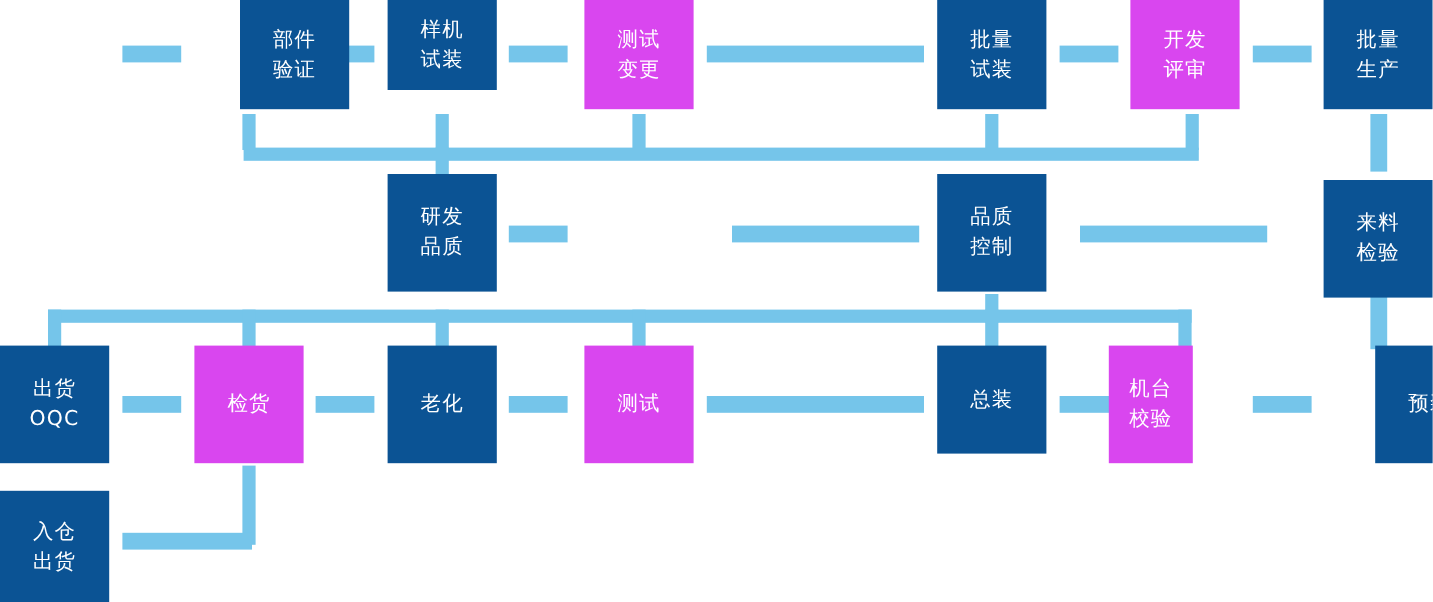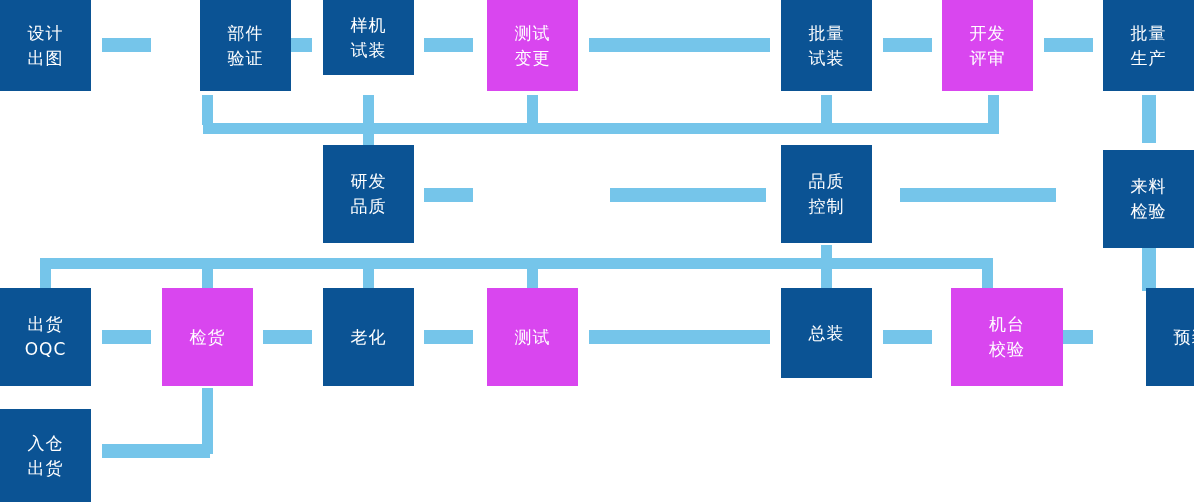--- a/index.html
+++ b/index.html
@@ -53,22 +53,20 @@
     <div class="conn" style="left: 982px; top: 258px; width: 11px; height: 32px;"></div>
     <div class="conn" style="left: 1142px; top: 245px; width: 14px; height: 46px;"></div>
     <div class="conn" style="left: 102px; top: 330px; width: 49px; height: 14px;"></div>
     <div class="conn" style="left: 263px; top: 330px; width: 49px; height: 14px;"></div>
     <div class="conn" style="left: 424px; top: 330px; width: 49px; height: 14px;"></div>
     <div class="conn" style="left: 589px; top: 330px; width: 181px; height: 14px;"></div>
     <div class="conn" style="left: 883px; top: 330px; width: 49px; height: 14px;"></div>
     <div class="conn" style="left: 1044px; top: 330px; width: 49px; height: 14px;"></div>
     <div class="conn" style="left: 202px; top: 388px; width: 11px; height: 66px;"></div>
     <div class="conn" style="left: 102px; top: 444px; width: 108px; height: 14px;"></div>
-    <div class="node navy" style="left: 0px; top: 0px; width: 91px; height: 91px;">设计
-出图</div>
     <div class="node navy" style="left: 162px; top: 0px; width: 91px; height: 91px; margin-left: 38px;">部件
 验证</div>
     <div class="node navy" style="left: 323px; top: 0px; width: 91px; height: 75px;">样机
 试装</div>
     <div class="node teal" style="left: 487px; top: 0px; width: 91px; height: 91px;">测试
 变更</div>
     <div class="node navy" style="left: 781px; top: 0px; width: 91px; height: 91px;">批量
 试装</div>
     <div class="node teal" style="left: 942px; top: 0px; width: 91px; height: 91px;">开发
 评审</div>
@@ -79,18 +77,18 @@
     <div class="node navy" style="left: 781px; top: 145px; width: 91px; height: 98px;">品质
 控制</div>
     <div class="node navy" style="left: 1103px; top: 150px; width: 91px; height: 98px;">来料
 检验</div>
     <div class="node navy" style="left: 0px; top: 288px; width: 91px; height: 98px;">出货
 OQC</div>
     <div class="node teal" style="left: 162px; top: 288px; width: 91px; height: 98px;">检货</div>
     <div class="node navy" style="left: 323px; top: 288px; width: 91px; height: 98px;">老化</div>
     <div class="node teal" style="left: 487px; top: 288px; width: 91px; height: 98px;">测试</div>
     <div class="node navy" style="left: 781px; top: 288px; width: 91px; height: 90px;">总装</div>
-    <div class="node teal" style="left: 951px; top: 288px; width: 112px; height: 98px;">机台
+    <div class="node teal" style="left: 924px; top: 288px; width: 70px; height: 98px;">机台
 校验</div>
     <div class="node navy" style="left: 1103px; top: 288px; width: 91px; height: 98px; margin-left: 43px;">预装</div>
     <div class="node navy" style="left: 0px; top: 409px; width: 91px; height: 93px;">入仓
 出货</div>
   </div>
 
 </body></html>

